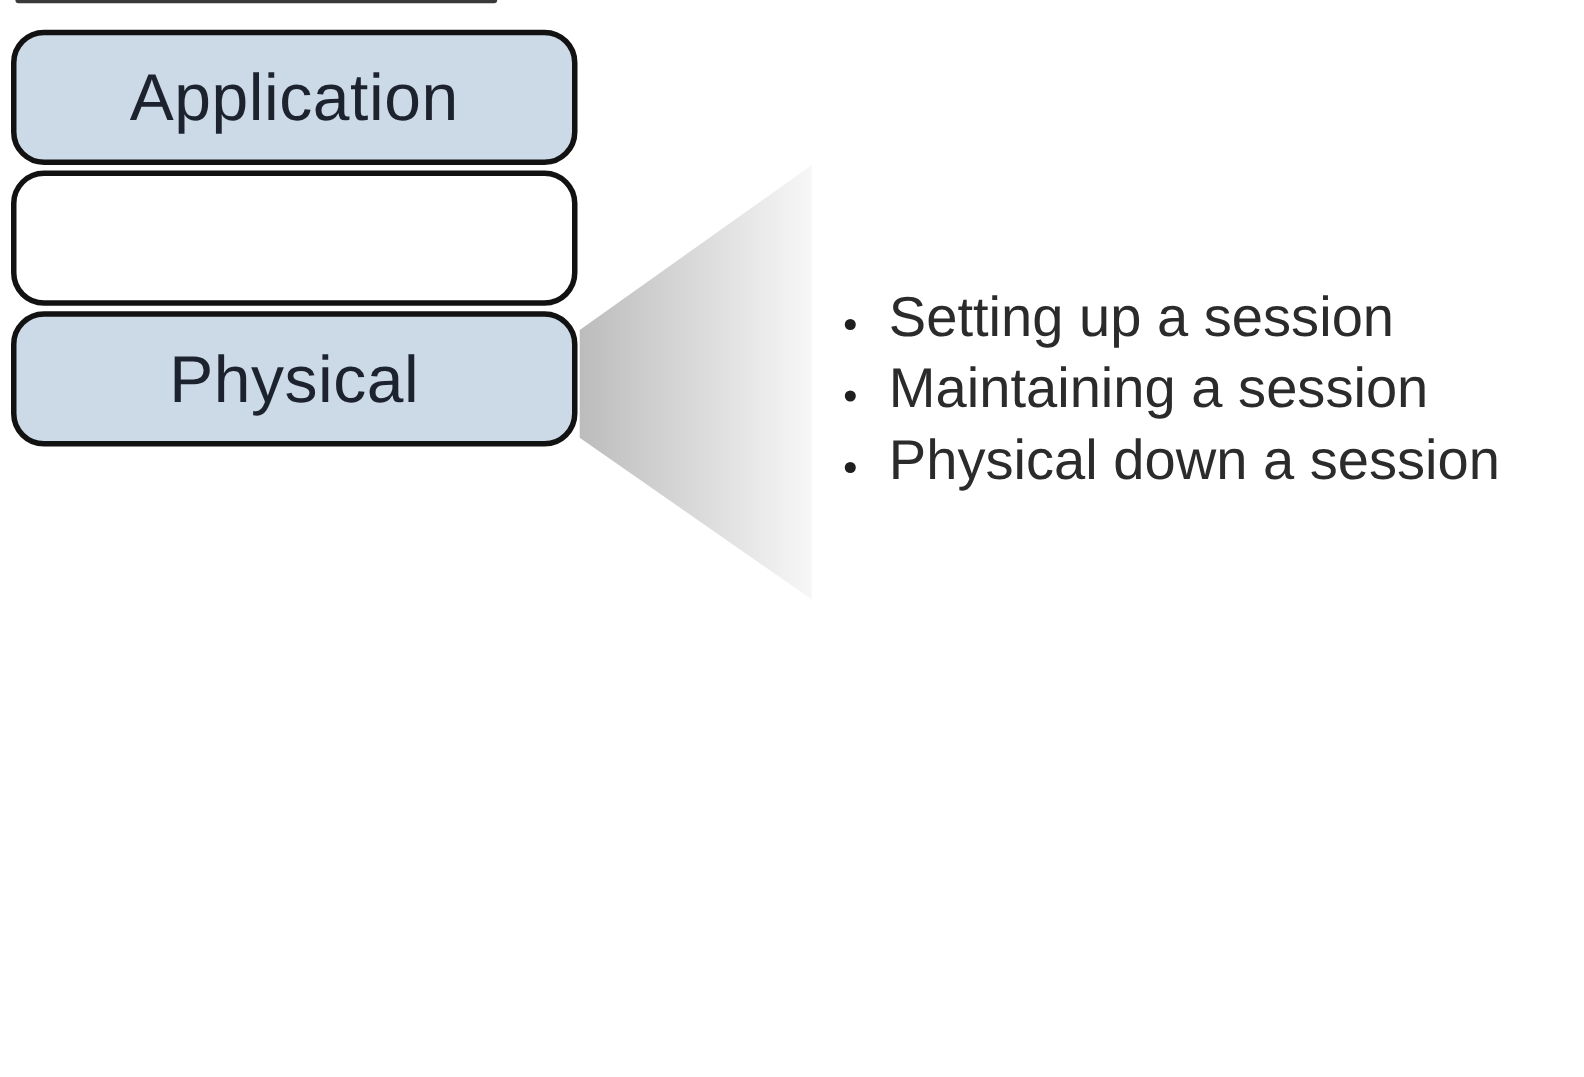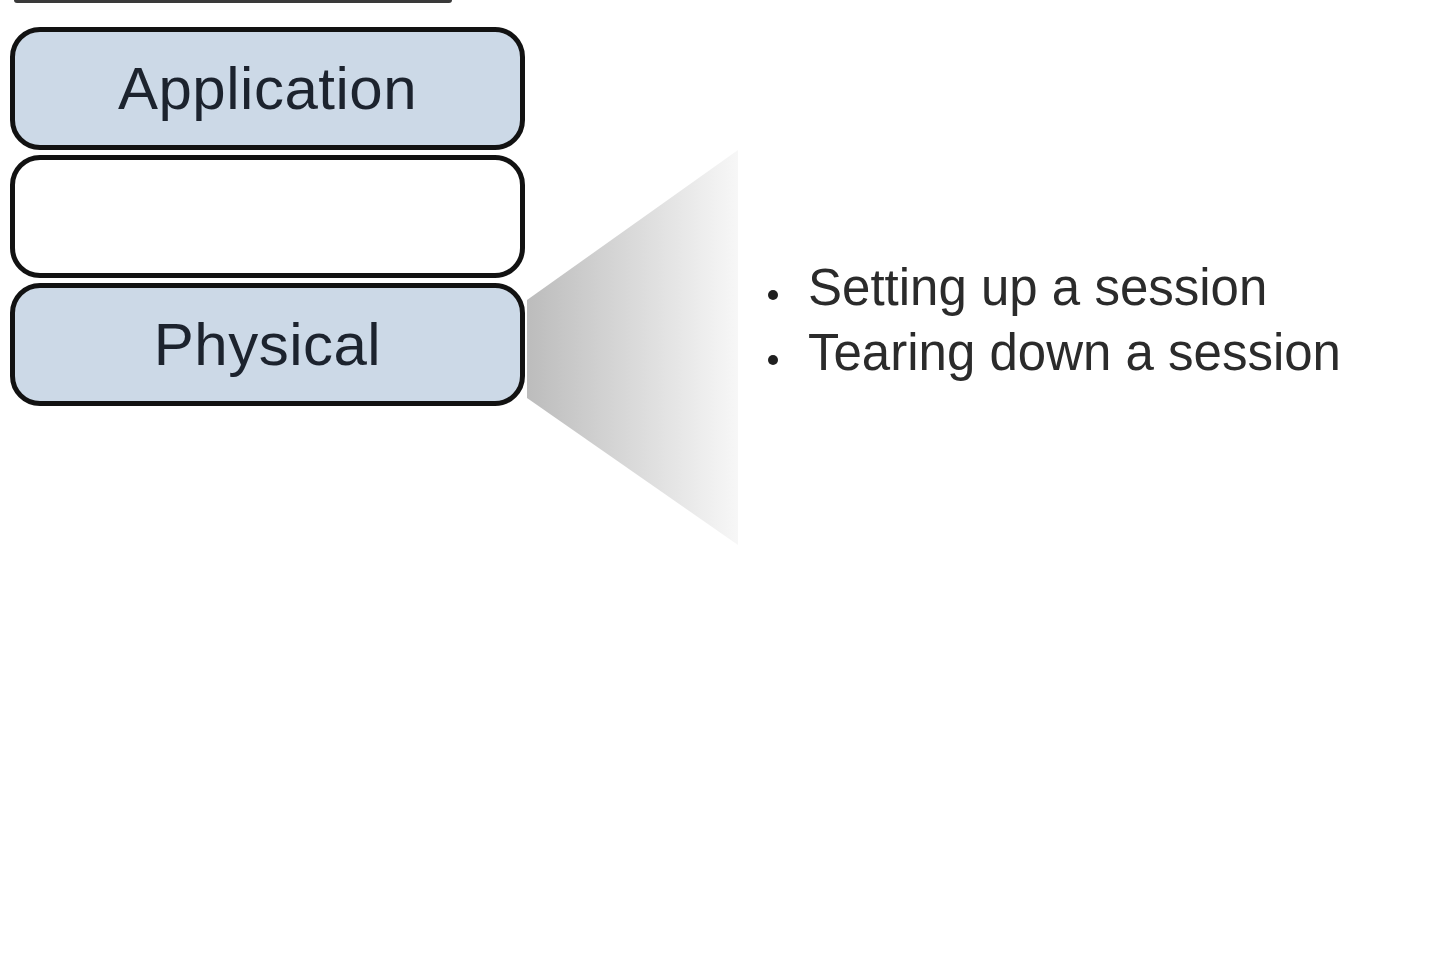--- a/index.html
+++ b/index.html
@@ -111,16 +111,17 @@
       <linearGradient id="beamGrad" x1="0" y1="0" x2="1" y2="0">
         <stop offset="0" stop-color="#bcbcbc"></stop>
         <stop offset="1" stop-color="#f7f7f7"></stop>
       </linearGradient>
     </defs>
     <polygon points="2,152 213,2 213,397 2,250" fill="url(#beamGrad)"></polygon>
   </svg>
 
   <ul class="callout-list">
     <li>Setting up a session</li>
-    <li>Tearing down a session</li>
+    <li>Maintaining a session</li>
+    <li>Physical down a session</li>
   </ul>
 
 </div>
 
 </body></html>

